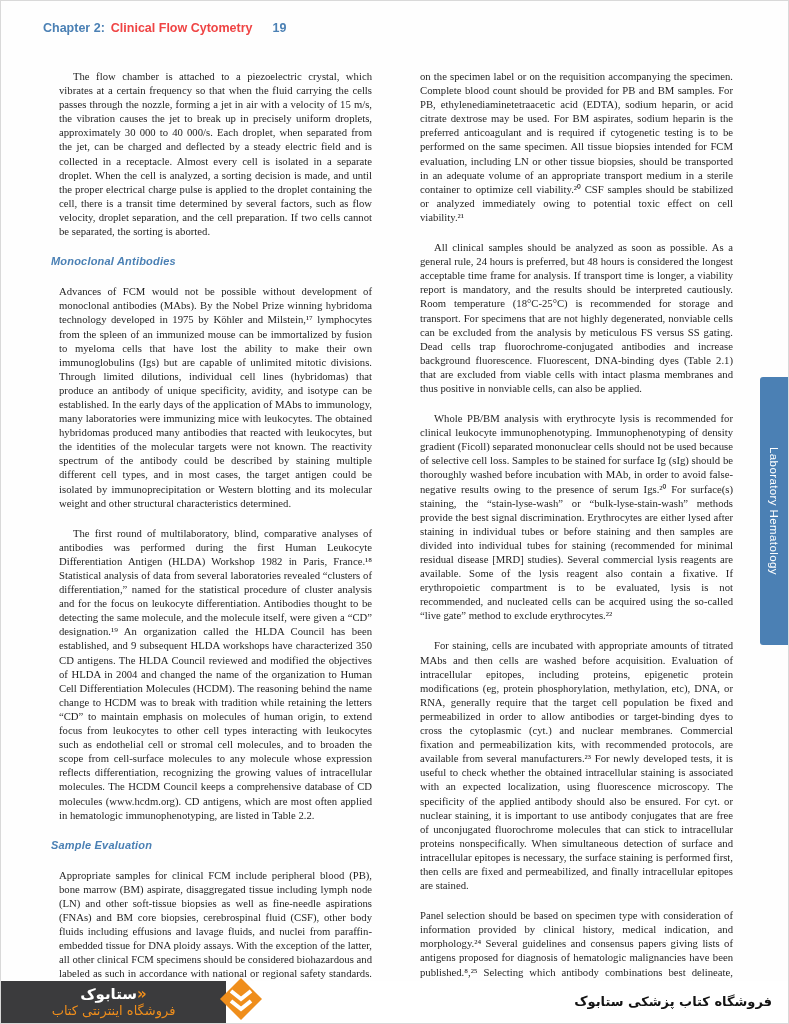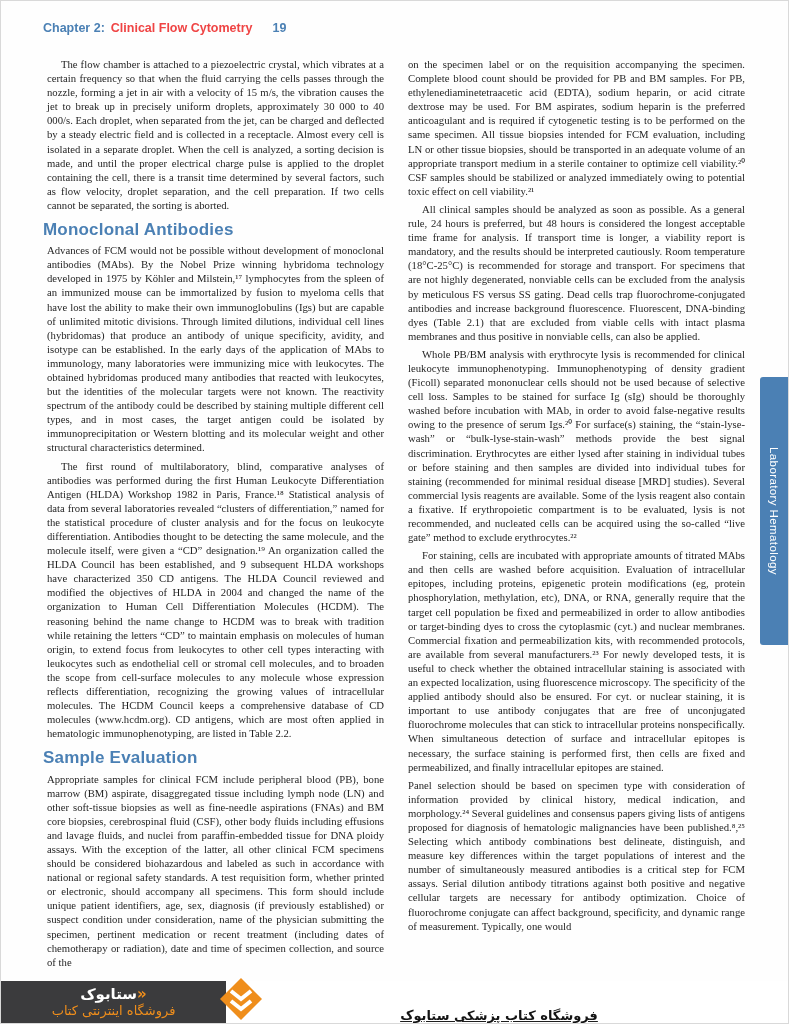--- a/index.html
+++ b/index.html
@@ -22,28 +22,28 @@
   }
   .chapter-label{color:var(--accent-blue,#4b80b4);font-weight:bold;}
   .chapter-title{color:#ef4444;font-weight:bold;}
   .page-number{color:var(--accent-blue,#4b80b4);font-weight:bold;margin-left:14px;}
   
   .columns{
     position:absolute;top:52px;left:42px;width:706px;
     display:flex;gap:16px;
   }
   .col{width:345px;font-size:10.7px;line-height:14.1px;text-align:justify;}
-  .col p.para{margin:4px;}
+  .col p.para{margin:16px;}
   .col p.para.indent{text-indent:14px;}
   .col h2.section-heading{
     font-family:"Liberation Sans", sans-serif;
-    font-size:17px;font-weight:bold;
+    font-size:11px;font-weight:bold;
     color:var(--accent-blue,#4b80b4);
-    margin:11px 0 6px 0;
-    text-align:left;letter-spacing:.2px;
+    margin:11px 0 6px 8px;
+    text-align:left;letter-spacing:.2px;font-style:italic;
   }
   .col > *:first-child{margin-top:0;}
   
   .side-tab{
     position:absolute;right:0;top:376px;width:28px;height:268px;
     background:var(--accent-blue,#4f7fae);
     display:flex;align-items:center;justify-content:center;
     border-radius:3px 0 0 3px;
   }
   .side-tab span{
@@ -64,22 +64,22 @@
     display:flex;flex-direction:column;align-items:center;justify-content:center;
     gap:1px;
   }
   .footer-logo{color:#ffffff;font-weight:bold;font-size:15px;line-height:16px;direction:rtl;}
   .footer-logo .chevrons{color:var(--accent-orange,#ef8e1c);font-weight:bold;}
   .footer-logo-sub{color:var(--accent-orange,#ef8e1c);font-size:13px;direction:rtl;}
   .footer-diamond{
     position:absolute;left:218px;bottom:2px;width:44px;height:44px;
   }
   .footer-right{
-    flex:1;display:flex;flex-direction:row;align-items:flex-end;justify-content:center;
-    padding-right:16px;gap:2px;background:#ffffff;text-decoration:underline;
+    flex:1;display:flex;flex-direction:column;align-items:flex-end;justify-content:center;
+    padding-right:16px;gap:2px;background:#ffffff;
   }
   .footer-title-fa{
     direction:rtl;color:#141414;font-weight:bold;font-size:13px;line-height:14px;
   }
   .footer-url{
     font-family:"Liberation Sans", sans-serif;
     font-weight:bold;font-size:13px;letter-spacing:5px;color:#231f20;line-height:15px;
   }
 </style>
 </head>

